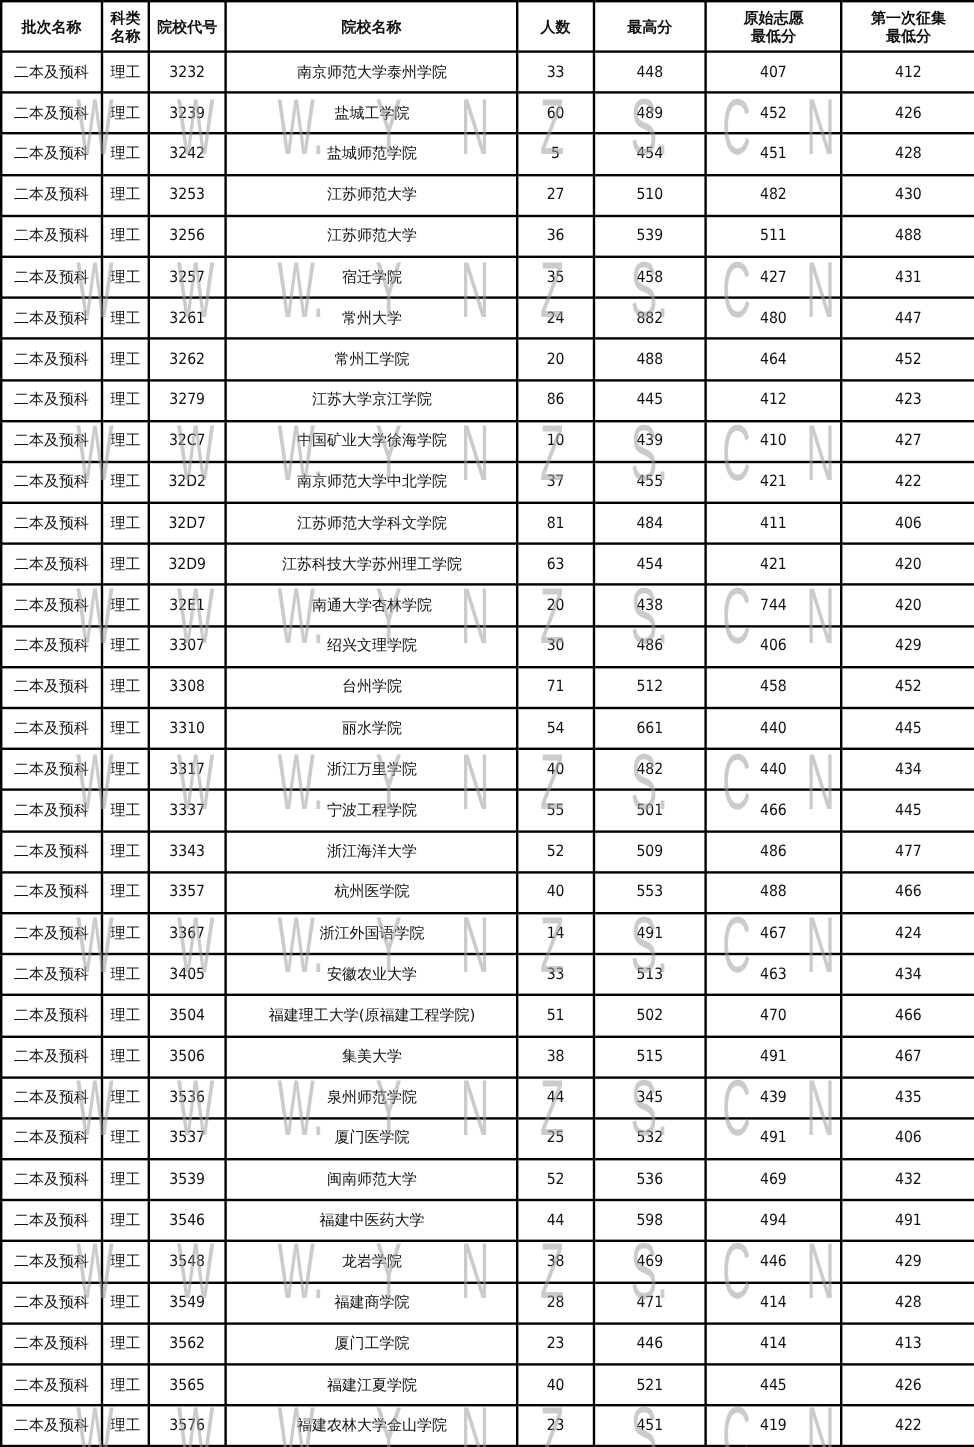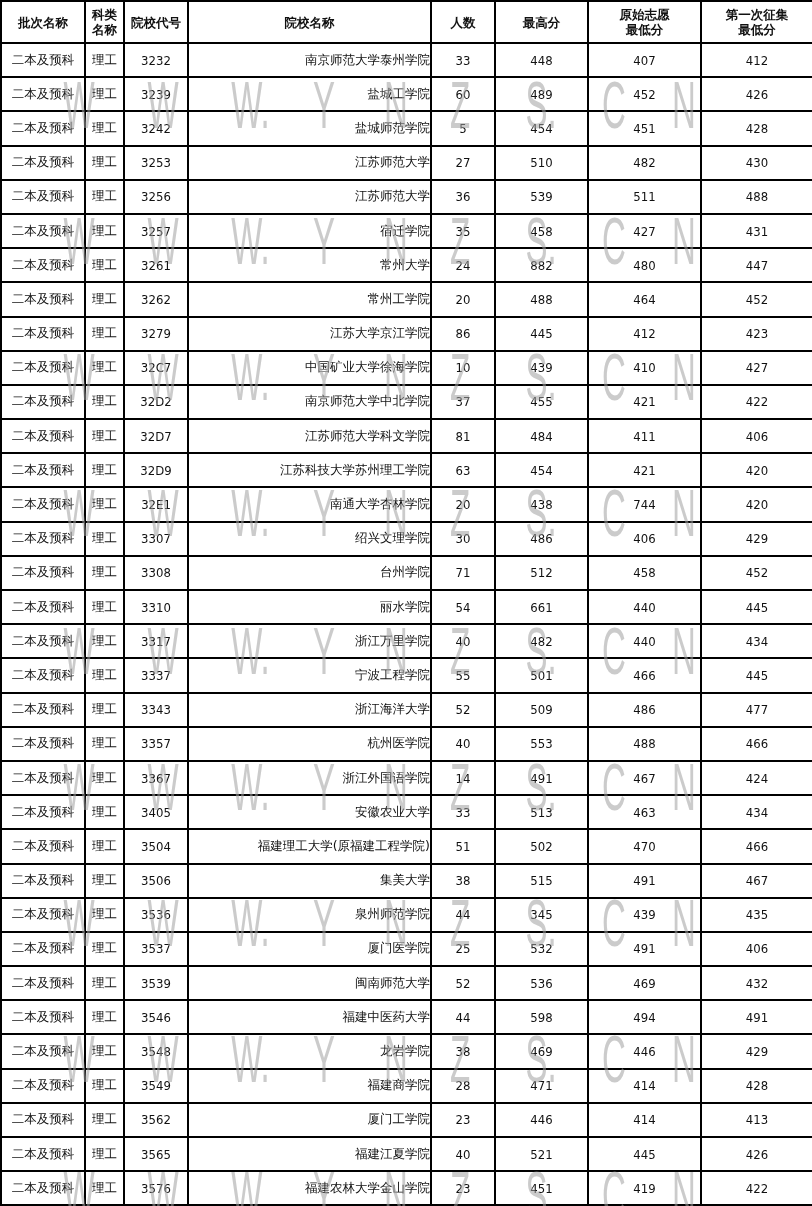--- a/index.html
+++ b/index.html
@@ -2,21 +2,21 @@
 <html><head>
 <meta charset="utf-8">
 <style>
   html, body { margin: 0; padding: 0; background: #ffffff; }
   body { width: 812px; height: 1206px; position: relative; overflow: hidden;
          font-family: "DejaVu Sans", "Liberation Sans", sans-serif; color: #111; }
   table { position: absolute; left: 0; top: 0; border-collapse: collapse; table-layout: fixed; width: 812px; }
   th, td { border: 2px solid #000; padding: 0; text-align: center; vertical-align: middle; overflow: hidden; white-space: nowrap; }
   th { height: 40px; font-weight: bold; font-size: 12.5px; line-height: 15px; }
   td { height: 32.2px; font-size: 12.5px; }
-  td.name { text-align: right; padding-left: 1px; }
+  td.name { text-align: center; padding-left: 1px; }
   td.num { font-family: "Liberation Sans Narrow", "DejaVu Sans Condensed", "Liberation Sans", sans-serif; font-size: 13px; }
   .wm-wrap { position: absolute; left: 62px; width: 700px; height: 70px; pointer-events: none; }
   .wm-wrap span { position: absolute; top: 0; color: rgba(160,160,160,0.55); font-family: "Liberation Sans", sans-serif;
                   font-size: 66px; line-height: 70px; transform: scaleX(0.5); transform-origin: center; }
 </style>
 </head>
 <body>
 
 <table>
   <colgroup>

